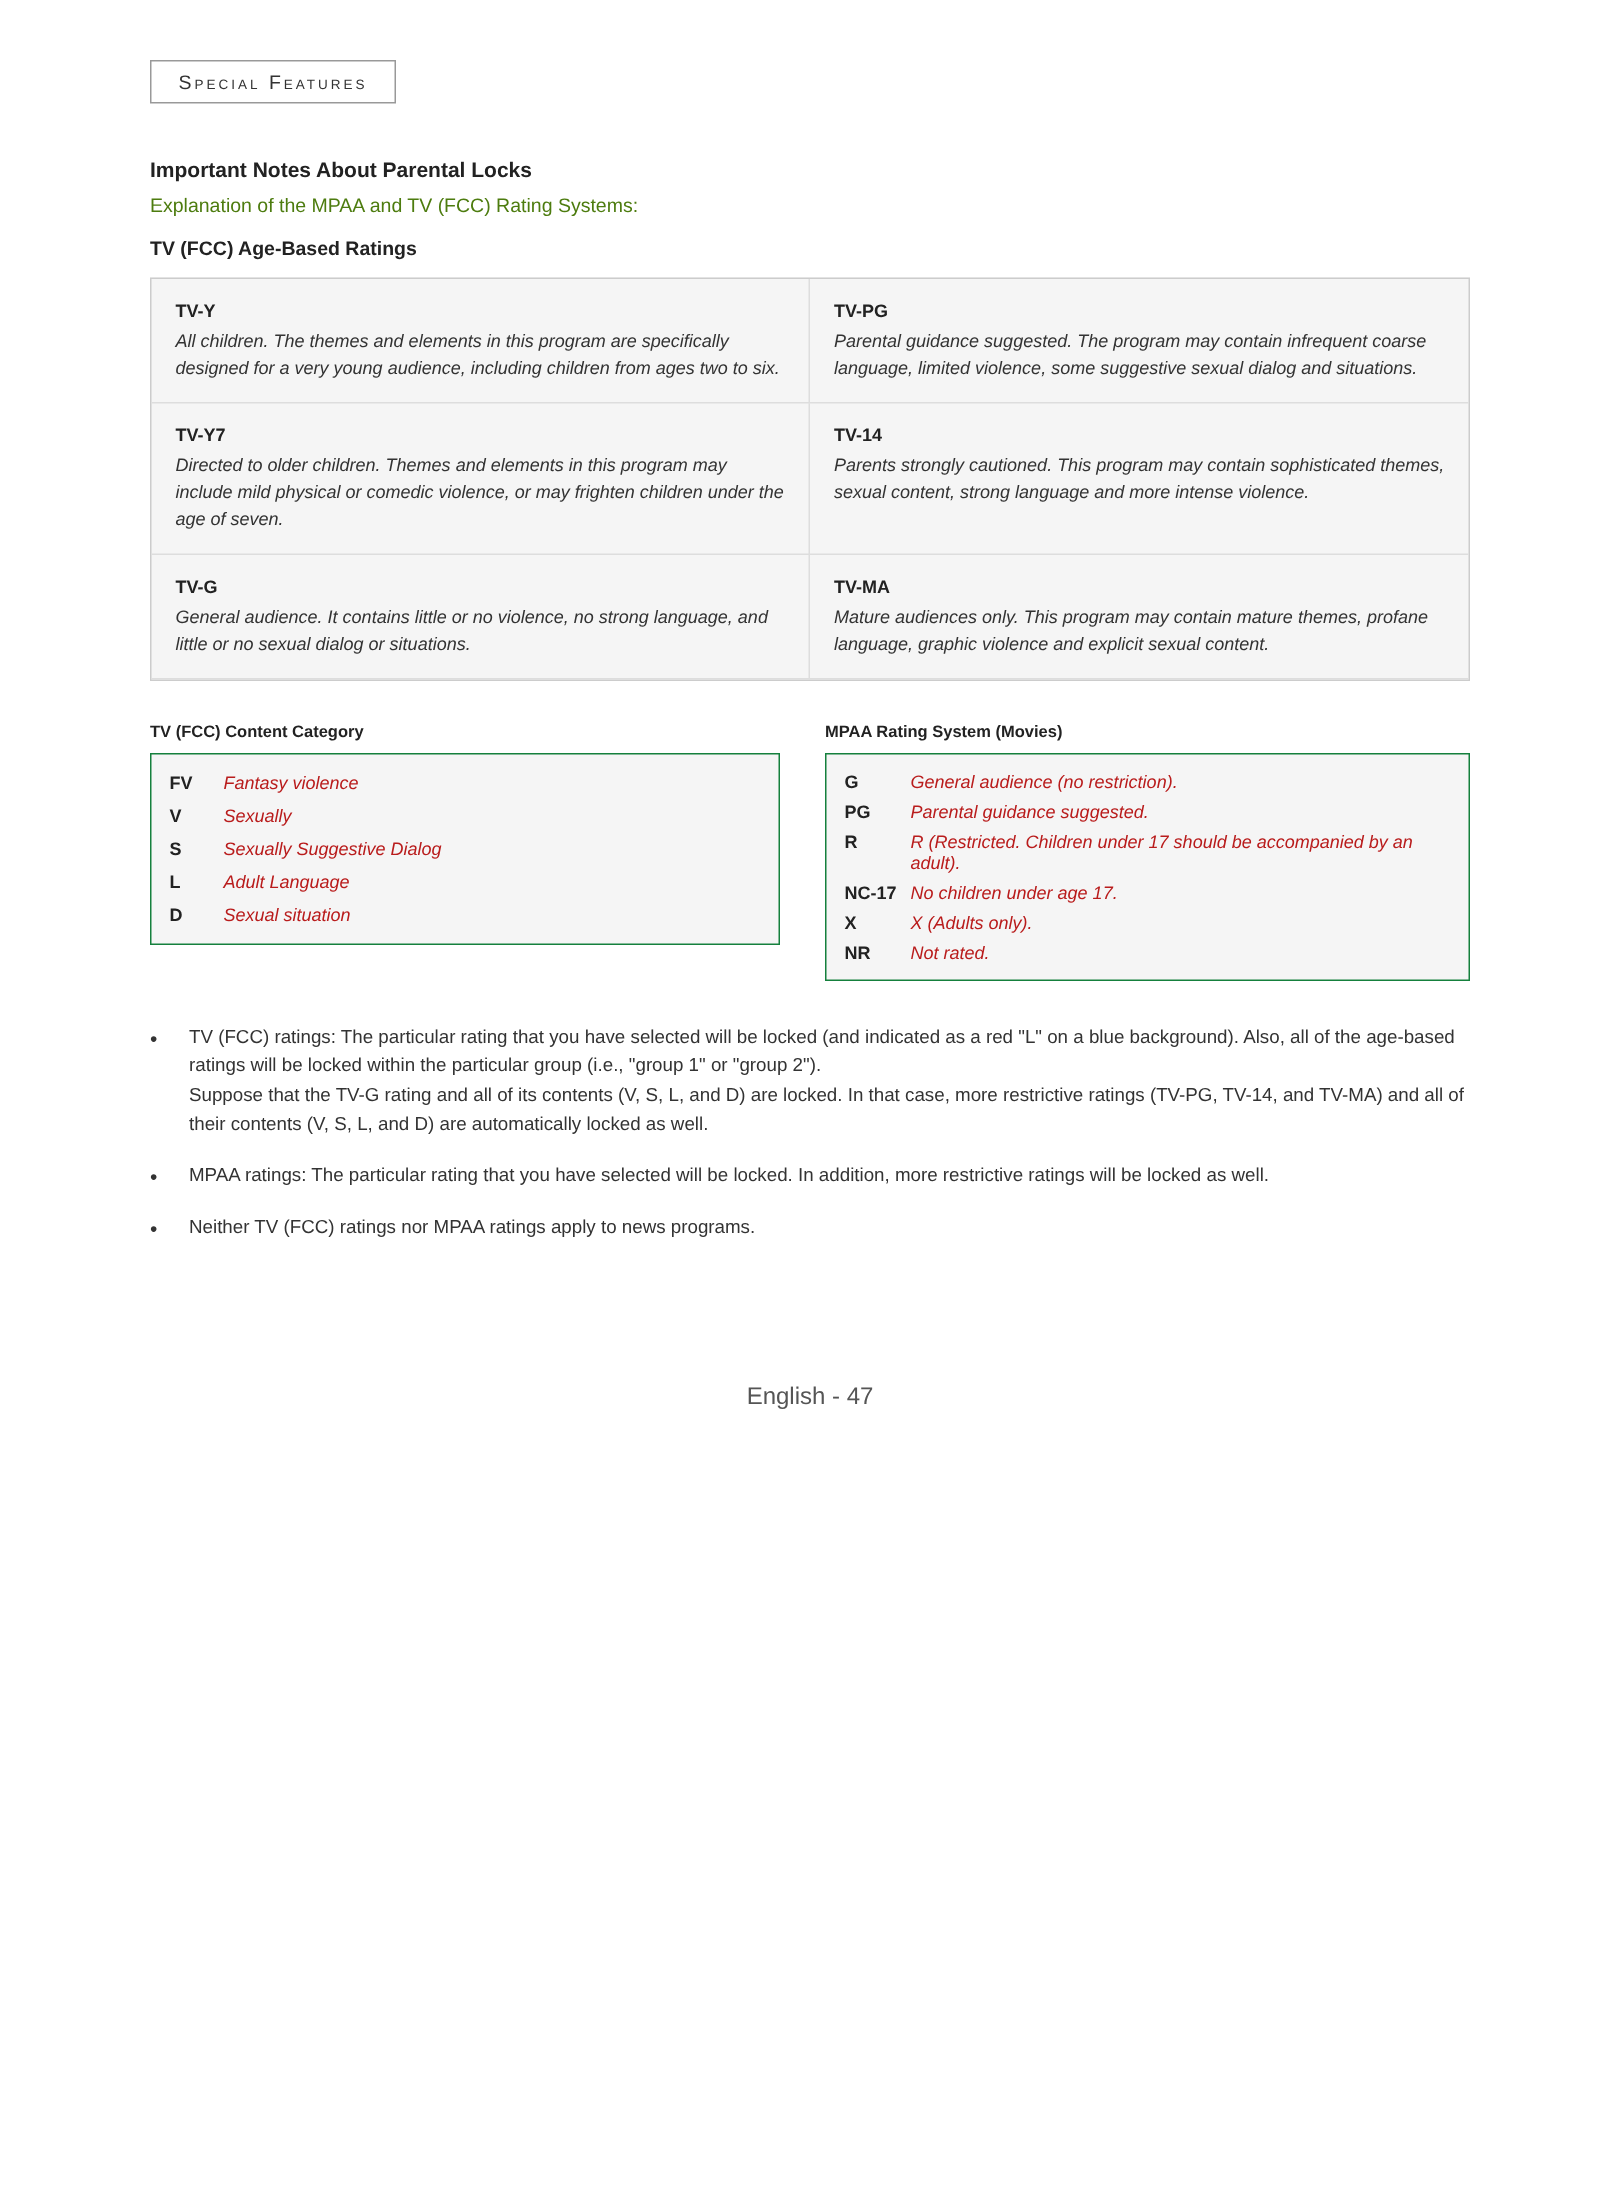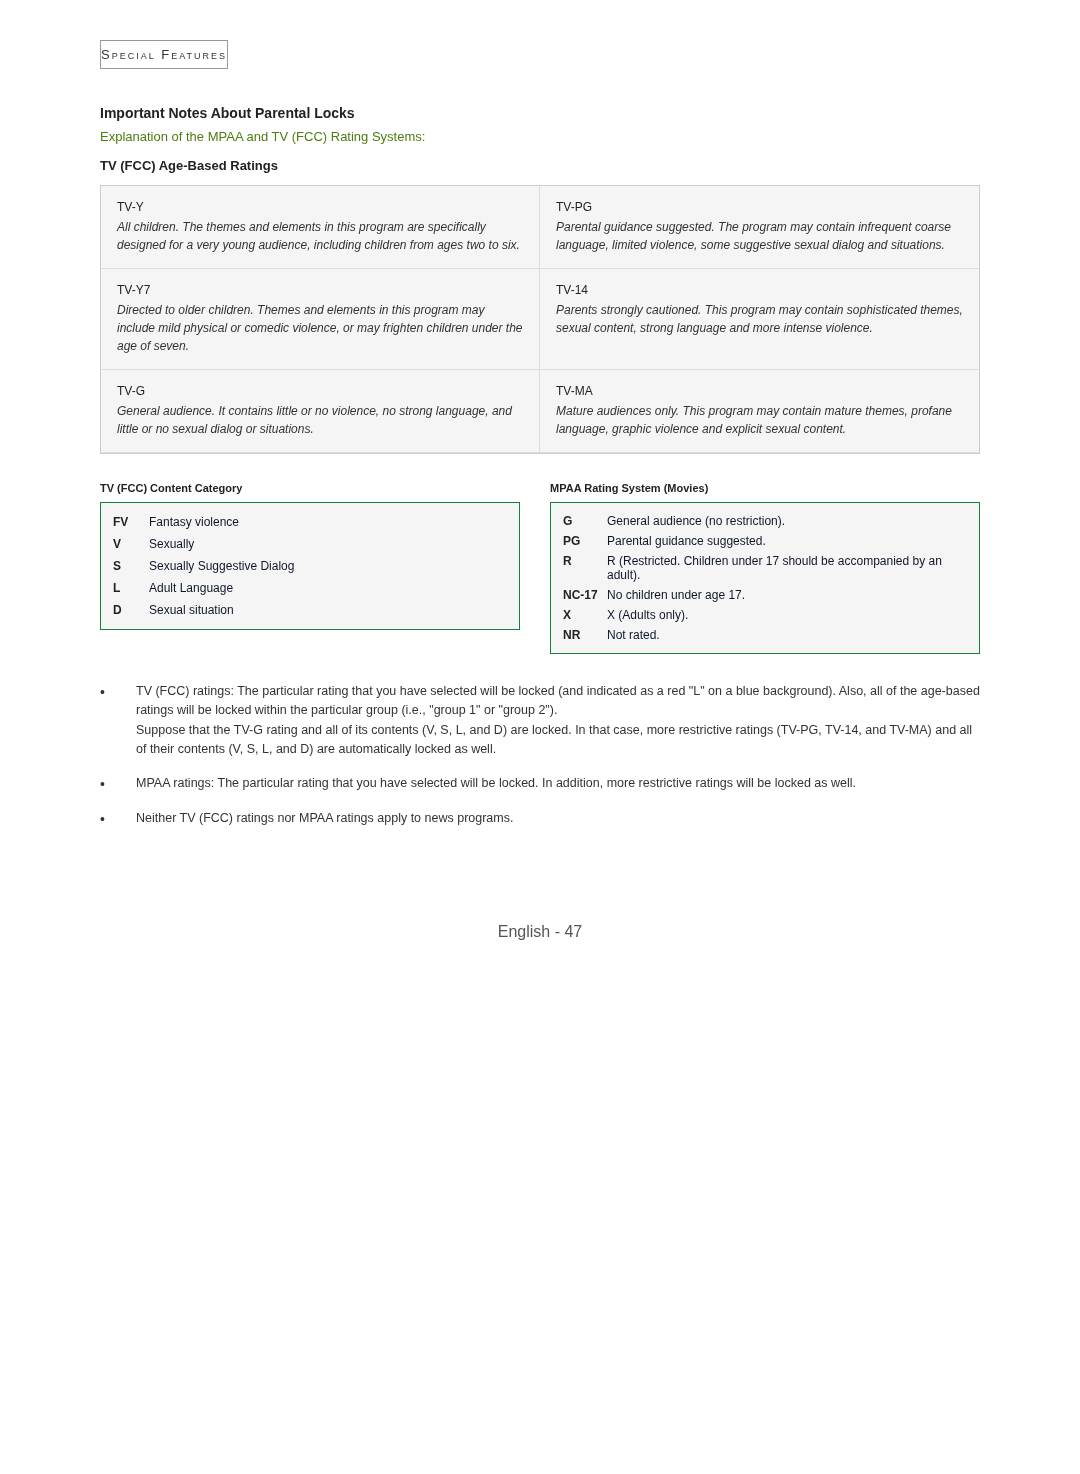--- a/index.html
+++ b/index.html
@@ -9,21 +9,21 @@
       font-size: 13px;
       color: #222;
       width: 1080px;
       min-height: 1474px;
       padding: 40px 100px;
     }
 
     .page-header {
       border: 1px solid #999;
       display: inline-block;
-      padding: 6px 0;
+      padding: 6px 18px;
       margin-bottom: 36px;
       font-size: 13px;
       letter-spacing: 2px;
       font-variant: small-caps;
       color: #333;
     }
 
     .section-title {
       font-weight: bold;
       font-size: 14px;
@@ -55,21 +55,21 @@
     .rating-cell {
       padding: 14px 16px;
       border-bottom: 1px solid #ddd;
     }
 
     .rating-cell:nth-child(odd) {
       border-right: 1px solid #ddd;
     }
 
     .rating-code {
-      font-weight: normal;
+      font-weight: bold;
       font-size: 12px;
       margin-bottom: 4px;
     }
 
     .rating-desc {
       font-size: 12px;
       line-height: 1.5;
       color: #333;
       font-style: italic;
     }
@@ -112,21 +112,22 @@
       padding: 4px 0;
       font-size: 12px;
       align-items: baseline;
     }
 
     .content-code {
       font-weight: bold;
     }
 
     .content-label {
-      color: #0f172a;
+      color: #b91c1c;
+      font-style: italic;
     }
 
     
     .notes-section {
       margin-bottom: 24px;
     }
 
     .bullet-item {
       display: flex;
       margin-bottom: 14px;
@@ -136,21 +137,20 @@
     }
 
     .bullet-dot {
       min-width: 20px;
       margin-right: 6px;
       font-size: 14px;
     }
 
     .bullet-text {
       flex: 1;
-      margin-left: 10px;
     }
 
     .page-footer {
       text-align: center;
       font-size: 16px;
       color: #555;
       margin-top: 92px;
     }
 
     .mpaa-table-row {

